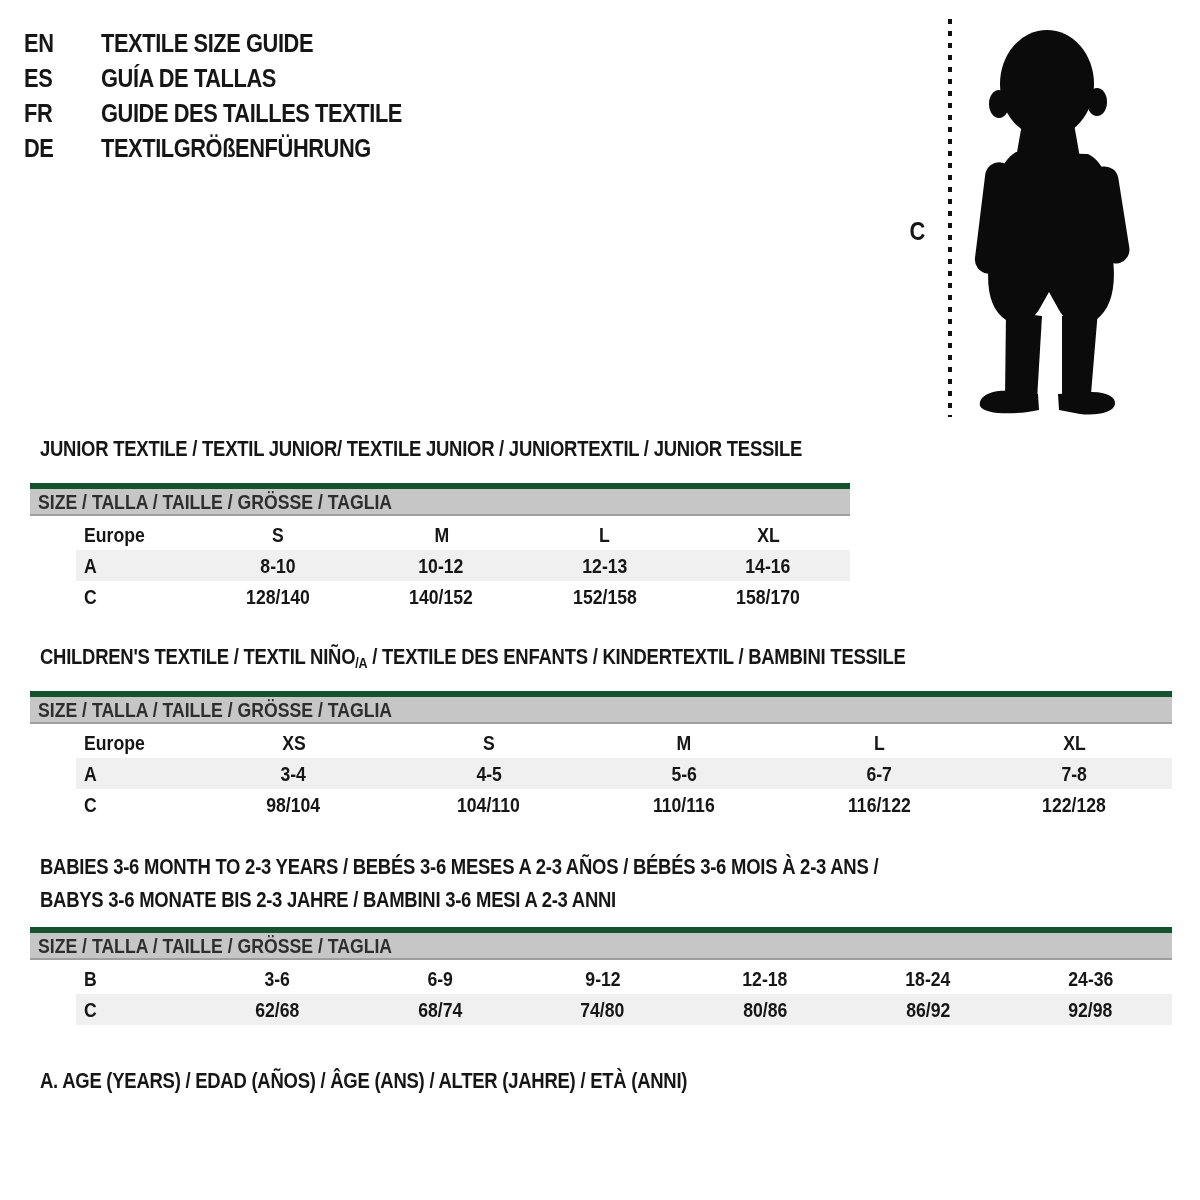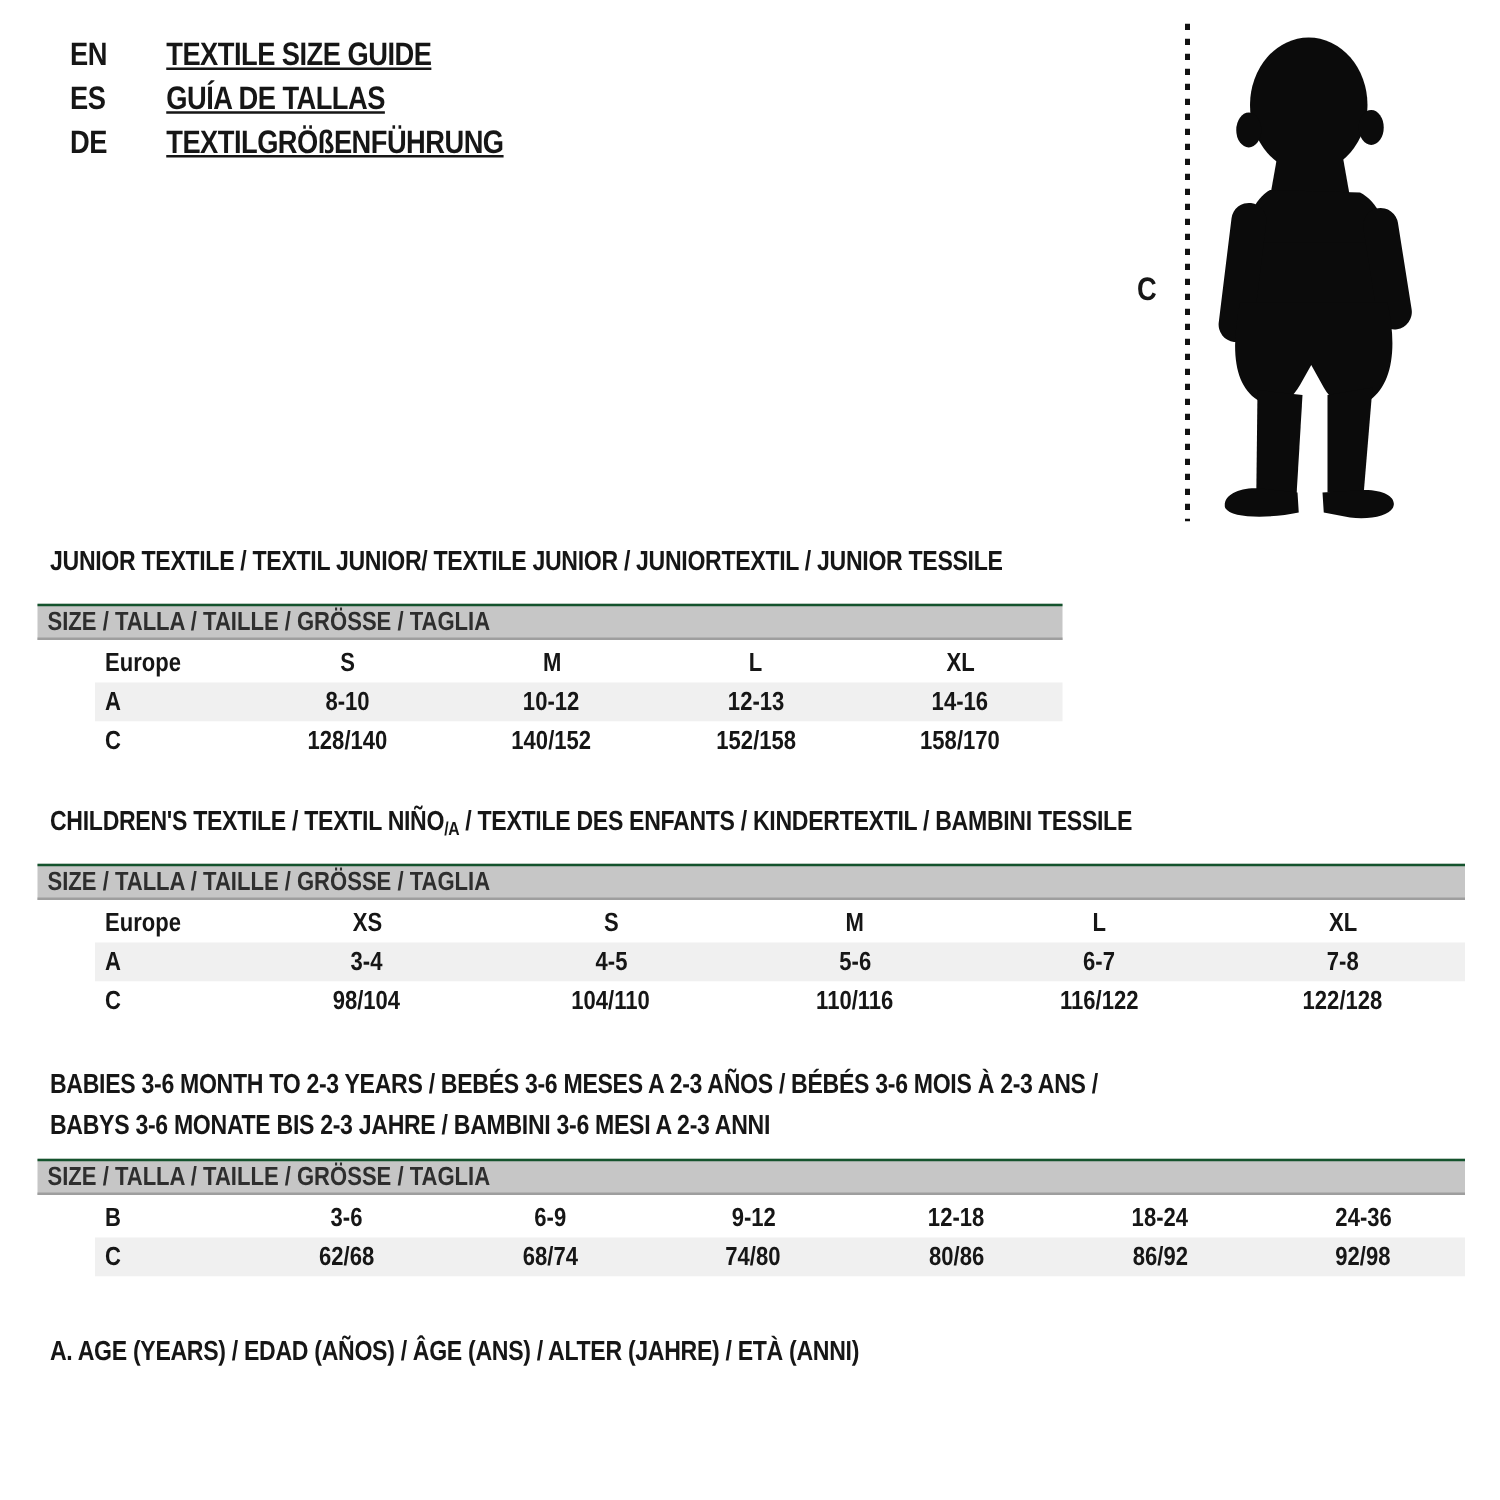--- a/index.html
+++ b/index.html
@@ -5,37 +5,37 @@
   html,body{margin:0;padding:0;}
   body{
     width:1200px;height:1200px;position:relative;background:#ffffff;
     font-family:"Liberation Sans", sans-serif;font-weight:700;color:#161616;
     overflow:hidden;
   }
   .cond{display:inline-block;transform:scaleX(0.84);white-space:nowrap;}
   .cond-l{transform-origin:left center;}
 
   
-  .langs{position:absolute;left:56px;top:26px;text-decoration:underline;}
+  .langs{position:absolute;left:24px;top:26px;}
   .lang-row{display:flex;align-items:center;height:35px;font-size:26px;letter-spacing:-0.5px;}
   .lang-code{width:77px;}
 
   
   .measure-line{position:absolute;left:944px;top:16px;}
   .measure-label{position:absolute;left:908px;top:216px;font-size:26px;}
   .figure{position:absolute;left:958px;top:14px;}
 
   
   .sec-title{position:absolute;left:40px;font-size:22px;letter-spacing:-0.3px;white-space:nowrap;}
   .sec-title .sub{font-size:15px;vertical-align:-4px;}
   .table{position:absolute;left:30px;}
   .w-narrow{width:820px;}
   .w-wide{width:1142px;}
   .size-bar{
-    height:25px;background:#c6c6c6;border-top:2px solid #14532d;border-bottom:2px solid #9e9e9e;
+    height:25px;background:#c6c6c6;border-top:6px solid #14532d;border-bottom:2px solid #9e9e9e;
     display:flex;align-items:center;padding-left:8px;font-size:21px;color:#2e2e2e;margin-bottom:3px;
   }
   .trow{display:flex;height:31px;align-items:center;font-size:21px;margin-left:46px;}
   .trow.shaded{background:#f0f0f0;}
   .tlabel{width:112px;padding-left:8px;flex:0 0 auto;}
   .tcell{flex:1 1 0;display:flex;justify-content:center;align-items:center;}
 
   
   .footnotes{position:absolute;left:40px;top:1068px;}
   .fn{height:36px;font-size:22px;letter-spacing:-0.3px;white-space:nowrap;}
@@ -44,20 +44,24 @@
 <body>
 
 <div class="langs">
   <div class="lang-row">
     <span class="lang-code"><span class="cond cond-l">EN</span></span>
     <span class="cond cond-l">TEXTILE SIZE GUIDE</span>
   </div>
   <div class="lang-row">
     <span class="lang-code"><span class="cond cond-l">ES</span></span>
     <span class="cond cond-l">GUÍA DE TALLAS</span>
+  </div>
+  <div class="lang-row">
+    <span class="lang-code"><span class="cond cond-l">FR</span></span>
+    <span class="cond cond-l">GUIDE DES TAILLES TEXTILE</span>
   </div>
   <div class="lang-row">
     <span class="lang-code"><span class="cond cond-l">DE</span></span>
     <span class="cond cond-l">TEXTILGRÖßENFÜHRUNG</span>
   </div>
 </div>
 
 <svg class="measure-line" width="12" height="404" viewBox="0 0 12 404">
   <line x1="6" y1="3" x2="6" y2="401" stroke="#111111" stroke-width="4" stroke-dasharray="5 7"></line>
 </svg>

